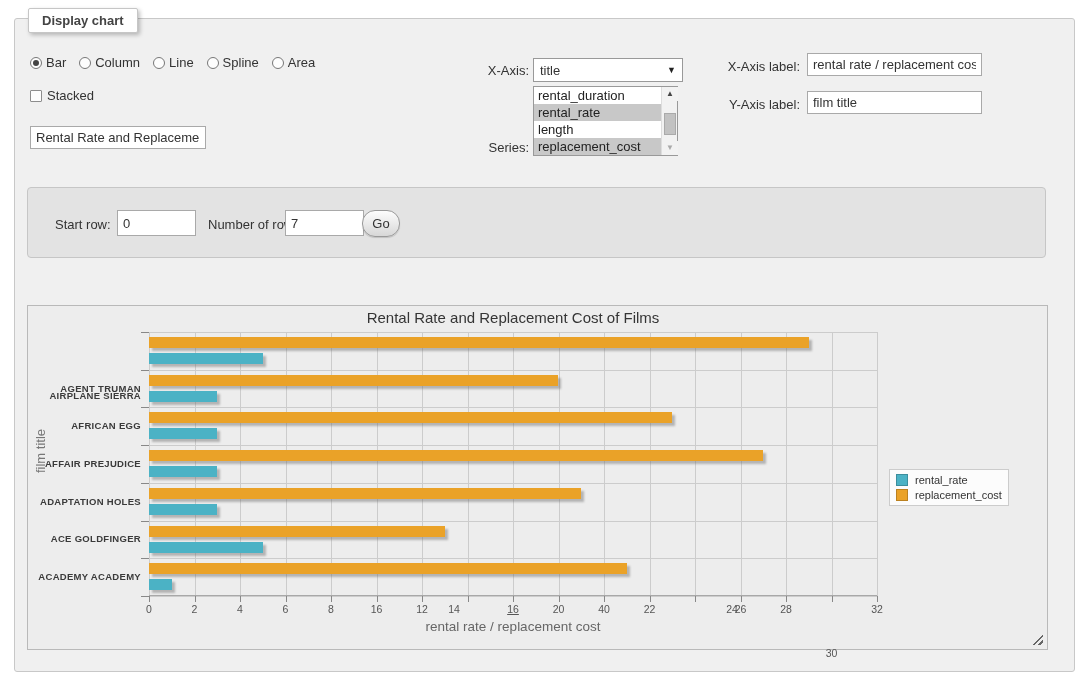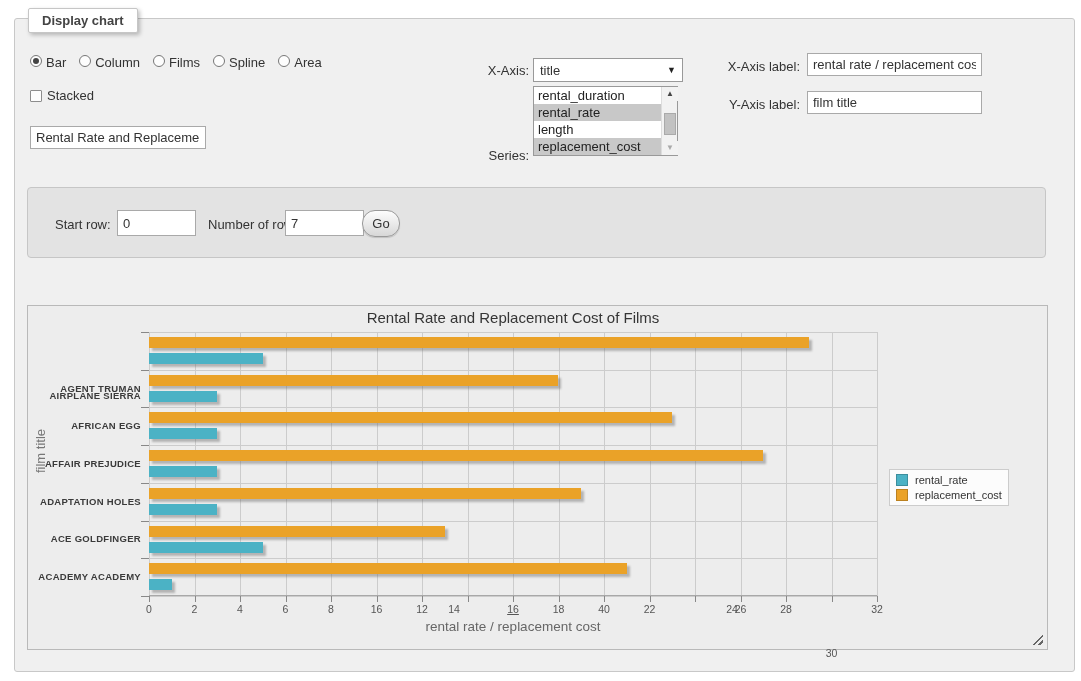--- a/index.html
+++ b/index.html
@@ -9,37 +9,37 @@
 
   
   #fieldset { left:14px; top:18px; width:1061px; height:654px; background:#f0f0f0;
               border:1px solid #c8c8c8; border-radius:3px; }
   #legend-box { left:28px; top:8px; padding:4px 13px; background:#fff; border:1px solid #c6c6c6;
                 border-radius:2px; box-shadow:2px 2px 4px rgba(0,0,0,0.25);
                 font-size:13px; font-weight:bold; color:#444; }
 
   
   #chart-type-radios { left:30px; top:55px; display:flex; gap:13px; align-items:center; }
-  .ct-item { display:flex; gap:4px; cursor:default; }
+  .ct-item { display:flex; align-items:center; gap:4px; cursor:default; }
   .radio { width:12px; height:12px; border:1px solid #777; border-radius:50%; background:#fdfdfd;
            display:inline-block; position:relative; }
   .radio.checked::after { content:""; position:absolute; left:2px; top:2px; width:6px; height:6px;
            border-radius:50%; background:#444; }
   .ui-label { font-size:13px; color:#333; }
   #stacked-row { left:30px; top:88px; display:flex; align-items:center; gap:5px; }
   .checkbox { width:12px; height:12px; border:1px solid #8d8d8d; background:#fdfdfd; border-radius:1px; }
 
   
   input.txt { border:1px solid #a9a9a9; background:#fff; font-family:"Liberation Sans",sans-serif;
               font-size:13px; color:#333; padding:0 5px; }
   #title-input { left:30px; top:126px; width:176px; height:23px; }
 
   .field-label { font-size:13px; color:#333; text-align:right; }
   #x-axis-label-lbl { left:429px; top:63px; width:100px; }
-  #series-lbl { left:429px; top:140px; width:100px;margin-top:8px; }
+  #series-lbl { left:429px; top:140px; width:100px; }
   #xaxis-text-lbl { left:700px; top:59px; width:100px; }
   #yaxis-text-lbl { left:700px; top:97px; width:100px; }
 
   
   #x-axis-select { left:533px; top:58px; width:150px; height:24px; background:#fff;
                    border:1px solid #999; display:flex; align-items:center; justify-content:space-between;
                    padding:0 6px; font-size:13px; color:#333; }
   #x-axis-select .arrow { font-size:9px; color:#222; }
 
   
@@ -109,21 +109,21 @@
       <div class="ct-item">
         <div class="radio checked" style="display: inline-block;"></div>
         <div class="ui-label">Bar</div>
       </div>
       <div class="ct-item">
         <div class="radio" style="display: inline-block;"></div>
         <div class="ui-label">Column</div>
       </div>
       <div class="ct-item">
         <div class="radio" style="display: inline-block;"></div>
-        <div class="ui-label">Films</div>
+        <div class="ui-label">Line</div>
       </div>
       <div class="ct-item">
         <div class="radio" style="display: inline-block;"></div>
         <div class="ui-label">Spline</div>
       </div>
       <div class="ct-item">
         <div class="radio" style="display: inline-block;"></div>
         <div class="ui-label">Area</div>
       </div>
     </div>
@@ -237,21 +237,21 @@
       <div class="xtick-label" style="left: 283px;">8</div>
       <div class="xtick" style="left: 348.5px;"></div>
       <div class="xtick-label" style="left: 328.5px;">16</div>
       <div class="xtick" style="left: 394px;"></div>
       <div class="xtick-label" style="left: 374px;">12</div>
       <div class="xtick" style="left: 439.5px;"></div>
       <div class="xtick-label" style="left: 406px;">14</div>
       <div class="xtick" style="left: 485px;"></div>
       <div class="xtick-label" style="left: 465px; text-decoration: underline;">16</div>
       <div class="xtick" style="left: 530.5px;"></div>
-      <div class="xtick-label" style="left: 510.5px;">18</div>
+      <div class="xtick-label" style="left: 510.5px;">20</div>
       <div class="xtick" style="left: 576px;"></div>
       <div class="xtick-label" style="left: 556px;">40</div>
       <div class="xtick" style="left: 621.5px;"></div>
       <div class="xtick-label" style="left: 601.5px;">22</div>
       <div class="xtick" style="left: 667px;"></div>
       <div class="xtick-label" style="left: 684px;">24</div>
       <div class="xtick" style="left: 712.5px;"></div>
       <div class="xtick-label" style="left: 692.5px;">26</div>
       <div class="xtick" style="left: 758px;"></div>
       <div class="xtick-label" style="left: 738px;">28</div>

